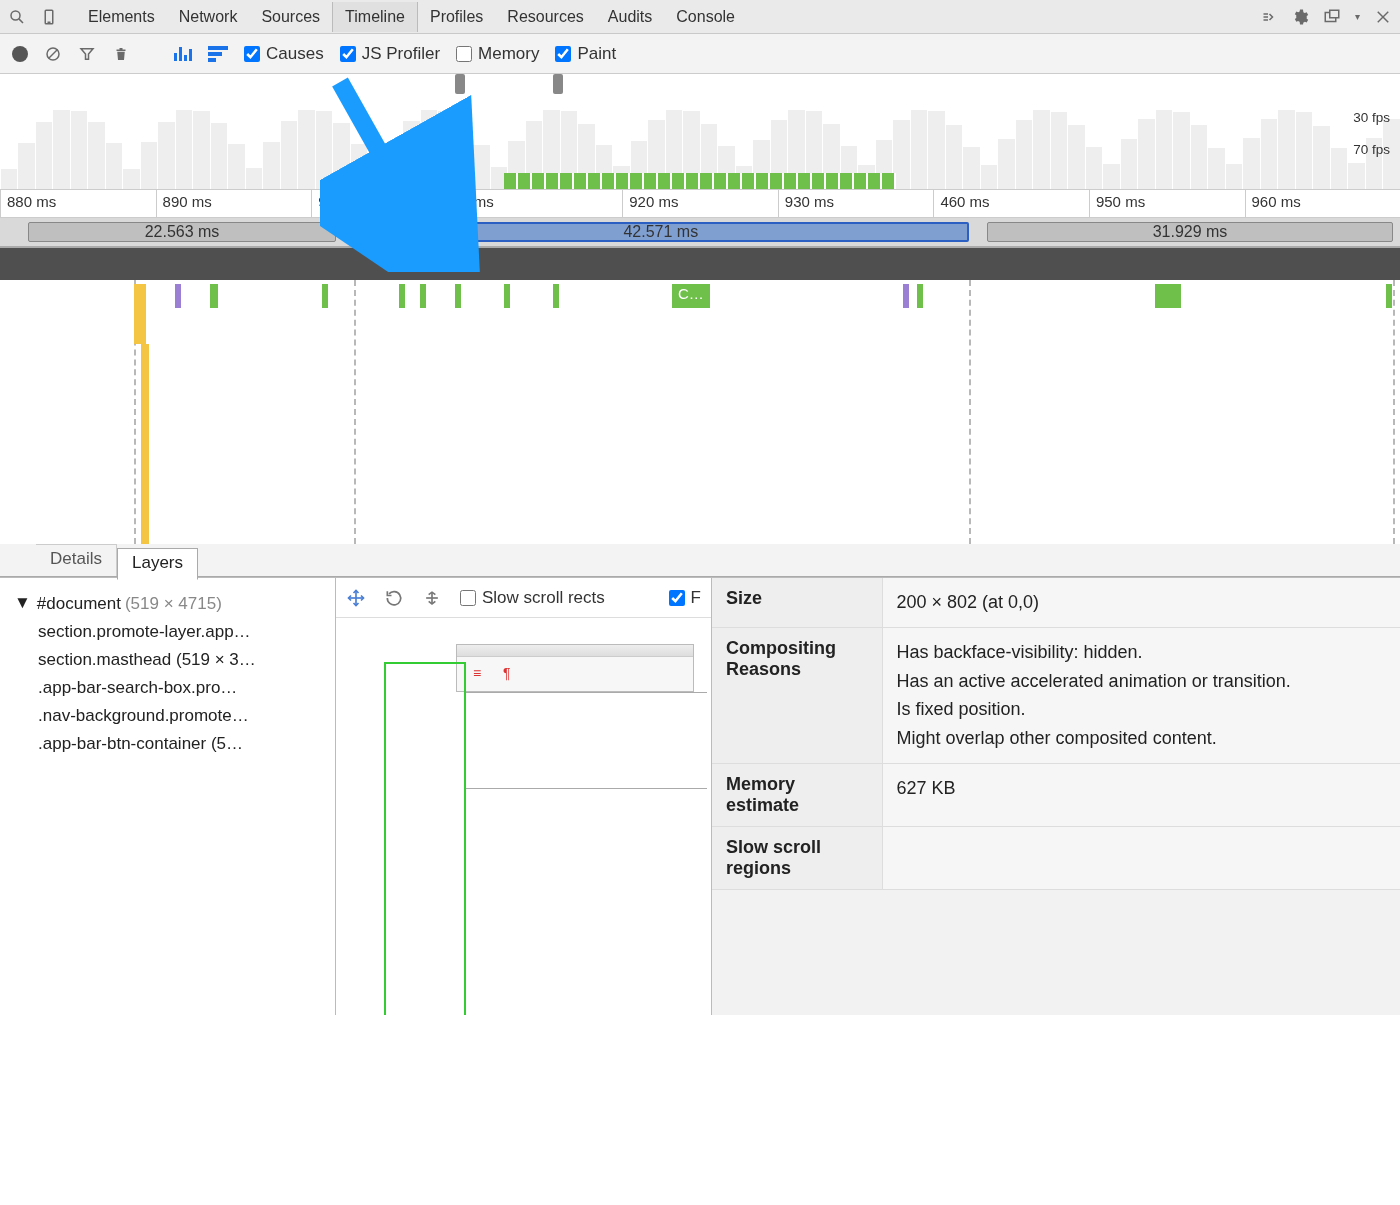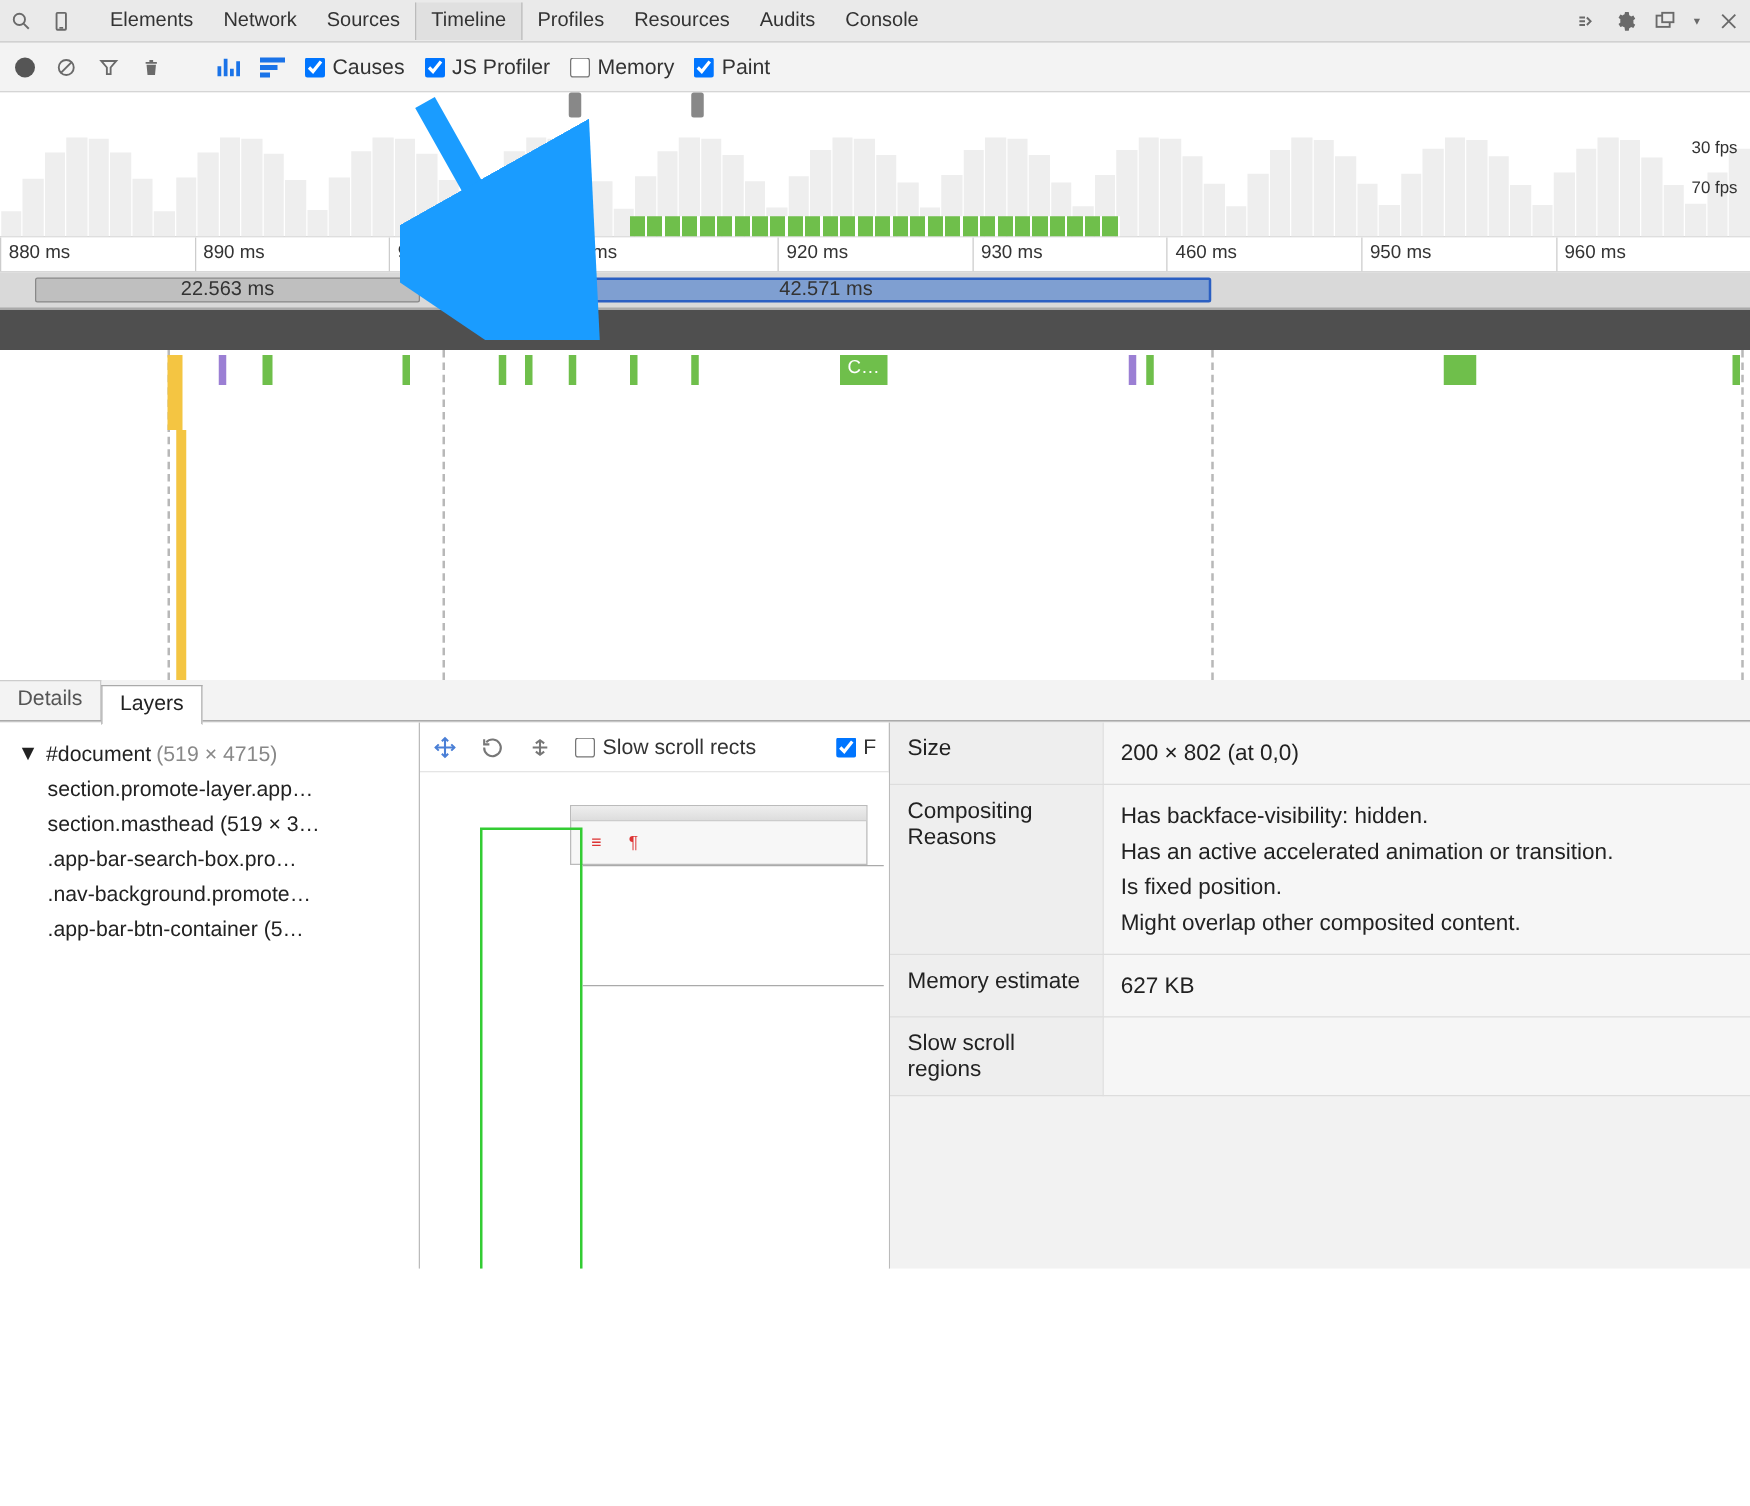--- a/index.html
+++ b/index.html
@@ -103,42 +103,42 @@
   .mark { position:absolute; top:4px; height:24px;}
   .green { background:#6fbf4b;}
   .purple { background:#9b7fd4;}
   .labelbox { position:absolute; top:4px;height:24px;background:#6fbf4b;color:#fff;font-size:15px;padding:1px 6px;}
   .yellow-long{position:absolute;background:#f4c542;}
   
   .split { display:flex; height: 438px; border-top:1px solid #bbb;}
   .subtabs { height:32px; display:flex; background:#f3f3f3; font-size:17px;}
   .subtab { padding:4px 14px; border-right:1px solid #ccc; cursor:pointer;}
   .subtab.active { background:#fff; border:1px solid #aaa; border-bottom:1px solid #fff; position:relative; top:4px;}
-  .subtab:not(.active){ color:#555; border-top:1px solid #ccc;}
+  .subtab:not(.active){ color:#555; border-top:1px solid #ccc;margin-left:36px;}
   .subtabs-wrap { border-bottom:1px solid #aaa;}
   .leftpane { width:336px; border-right:1px solid #bbb; background:#fff; display:flex; flex-direction:column;}
   .tree { padding:12px 14px; font-size:17px; line-height:28px; color:#222;}
   .tree .root { display:flex; gap:4px;}
   .tree .dim { color:#888;}
   .tree .item { padding-left:24px; white-space:nowrap; overflow:hidden; text-overflow:ellipsis;}
   .tri { display:inline-block; transform: translateY(-1px); margin-right:2px;}
   .midpane { flex:0 0 376px; border-right:1px solid #bbb; background:#fff; display:flex;flex-direction:column;}
   .midtoolbar { height:40px; display:flex; align-items:center; gap:18px; padding:0 10px; font-size:17px; color:#333; border-bottom:1px solid #ddd;}
   .midtoolbar .ic{color:#777;}
   .preview { flex:1; position:relative; background:#fff; overflow:hidden;}
   .mini-window { position:absolute; left:120px; top:26px; width:238px; height:48px; border:1px solid #bbb; background:#f7f7f7;}
   .mini-titlebar { height:12px; background:linear-gradient(#eee,#ddd); border-bottom:1px solid #ccc;}
   .mini-ham { position:absolute; left:16px; top:20px; color:#d33; font-weight:bold; letter-spacing:2px;}
   .mini-para { position:absolute; left:46px; top:20px; color:#d33; font-size:14px;}
   .greenbox { position:absolute; left:48px; top:44px; width:82px; height:360px; border:2px solid #3c3;}
   .hline { position:absolute; left:130px; right:4px; height:0; border-top:1px solid #aaa;}
   .rightpane { flex:1; background:#f2f2f2; font-size:18px;}
   .proptable { width:100%; border-collapse:collapse;}
   .proptable td { padding:10px 14px; vertical-align:top; border-bottom:1px solid #ddd;}
-  .proptable td.k { width:170px; font-weight:normal; color:#222; background:#eee; border-right:1px solid #ddd;}
+  .proptable td.k { width:170px; font-weight:bold; color:#222; background:#eee; border-right:1px solid #ddd;}
   .proptable td.v { color:#222; background:#f6f6f6; line-height:1.6;}
   
   .big-arrow { position:absolute; left:320px; top:72px; pointer-events:none; }
   svg { display:block; }
   .icon-svg { width:18px; height:18px; }
 </style>
 </head>
 <body>
 
 <div class="tabstrip">
@@ -354,20 +354,23 @@
     <div class="tick">960 ms</div>
   </div>
 
 <div class="framebar">
   <div class="frame" style="left:2%;width:22%;">
       <span>22.563 ms</span>
     </div>
   <div class="frame sel" style="left:25.2%;width:44%;">
       <span>42.571 ms</span>
     </div>
+  <div class="frame" style="left:70.5%;width:29%;">
+      <span>31.929 ms</span>
+    </div>
 </div>
 <div class="darkrow"></div>
 
 <div class="flame">
   <div class="vline" style="left:9.6%;"></div>
   <div class="vline" style="left:25.3%;"></div>
   <div class="vline" style="left:69.2%;"></div>
   <div class="vline" style="left:99.5%;"></div>
 
   <div class="yellow-long" style="left:9.6%;top:4px;width:12px;height:60px;"></div>

